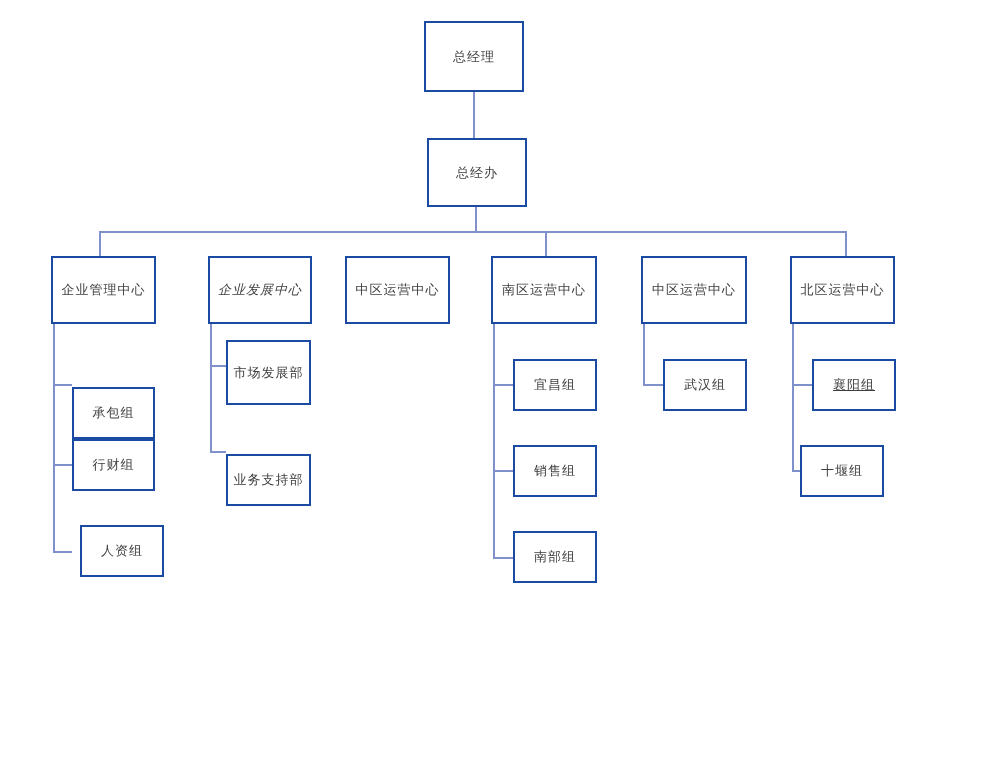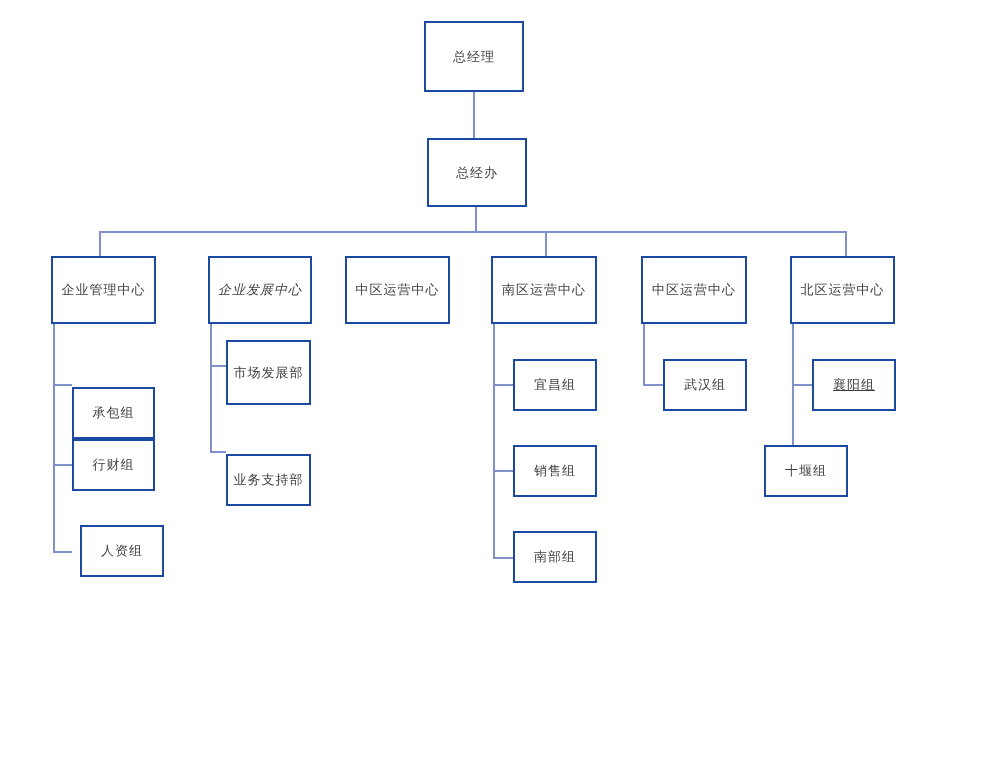--- a/index.html
+++ b/index.html
@@ -60,21 +60,21 @@
   <div class="node" style="left:226px; top:340px; width:85px; height:65px;">市场发展部</div>
   <div class="node" style="left:226px; top:425px; width:85px; height:52px;margin-top:29px;">业务支持部</div>
 
   <div class="node" style="left:513px; top:359px; width:84px; height:52px;">宜昌组</div>
   <div class="node" style="left:513px; top:445px; width:84px; height:52px;">销售组</div>
   <div class="node" style="left:513px; top:531px; width:84px; height:52px;">南部组</div>
 
   <div class="node" style="left:663px; top:359px; width:84px; height:52px;">武汉组</div>
 
   <div class="node" style="left:812px; top:359px; width:84px; height:52px;text-decoration:underline;">襄阳组</div>
-  <div class="node" style="left:764px; top:445px; width:84px; height:52px;">十堰组</div>
+  <div class="node" style="left:800px; top:445px; width:84px; height:52px;">十堰组</div>
 
   <div class="conn-v" style="left:473px; top:92px; height:46px;"></div>
 
   <div class="conn-v" style="left:475px; top:207px; height:25px;"></div>
 
   <div class="conn-h" style="left:99px; top:231px; width:748px;"></div>
 
   <div class="conn-v" style="left:99px; top:231px; height:25px;"></div>
   <div class="conn-v" style="left:545px; top:231px; height:25px;"></div>
   <div class="conn-v" style="left:845px; top:231px; height:25px;"></div>

